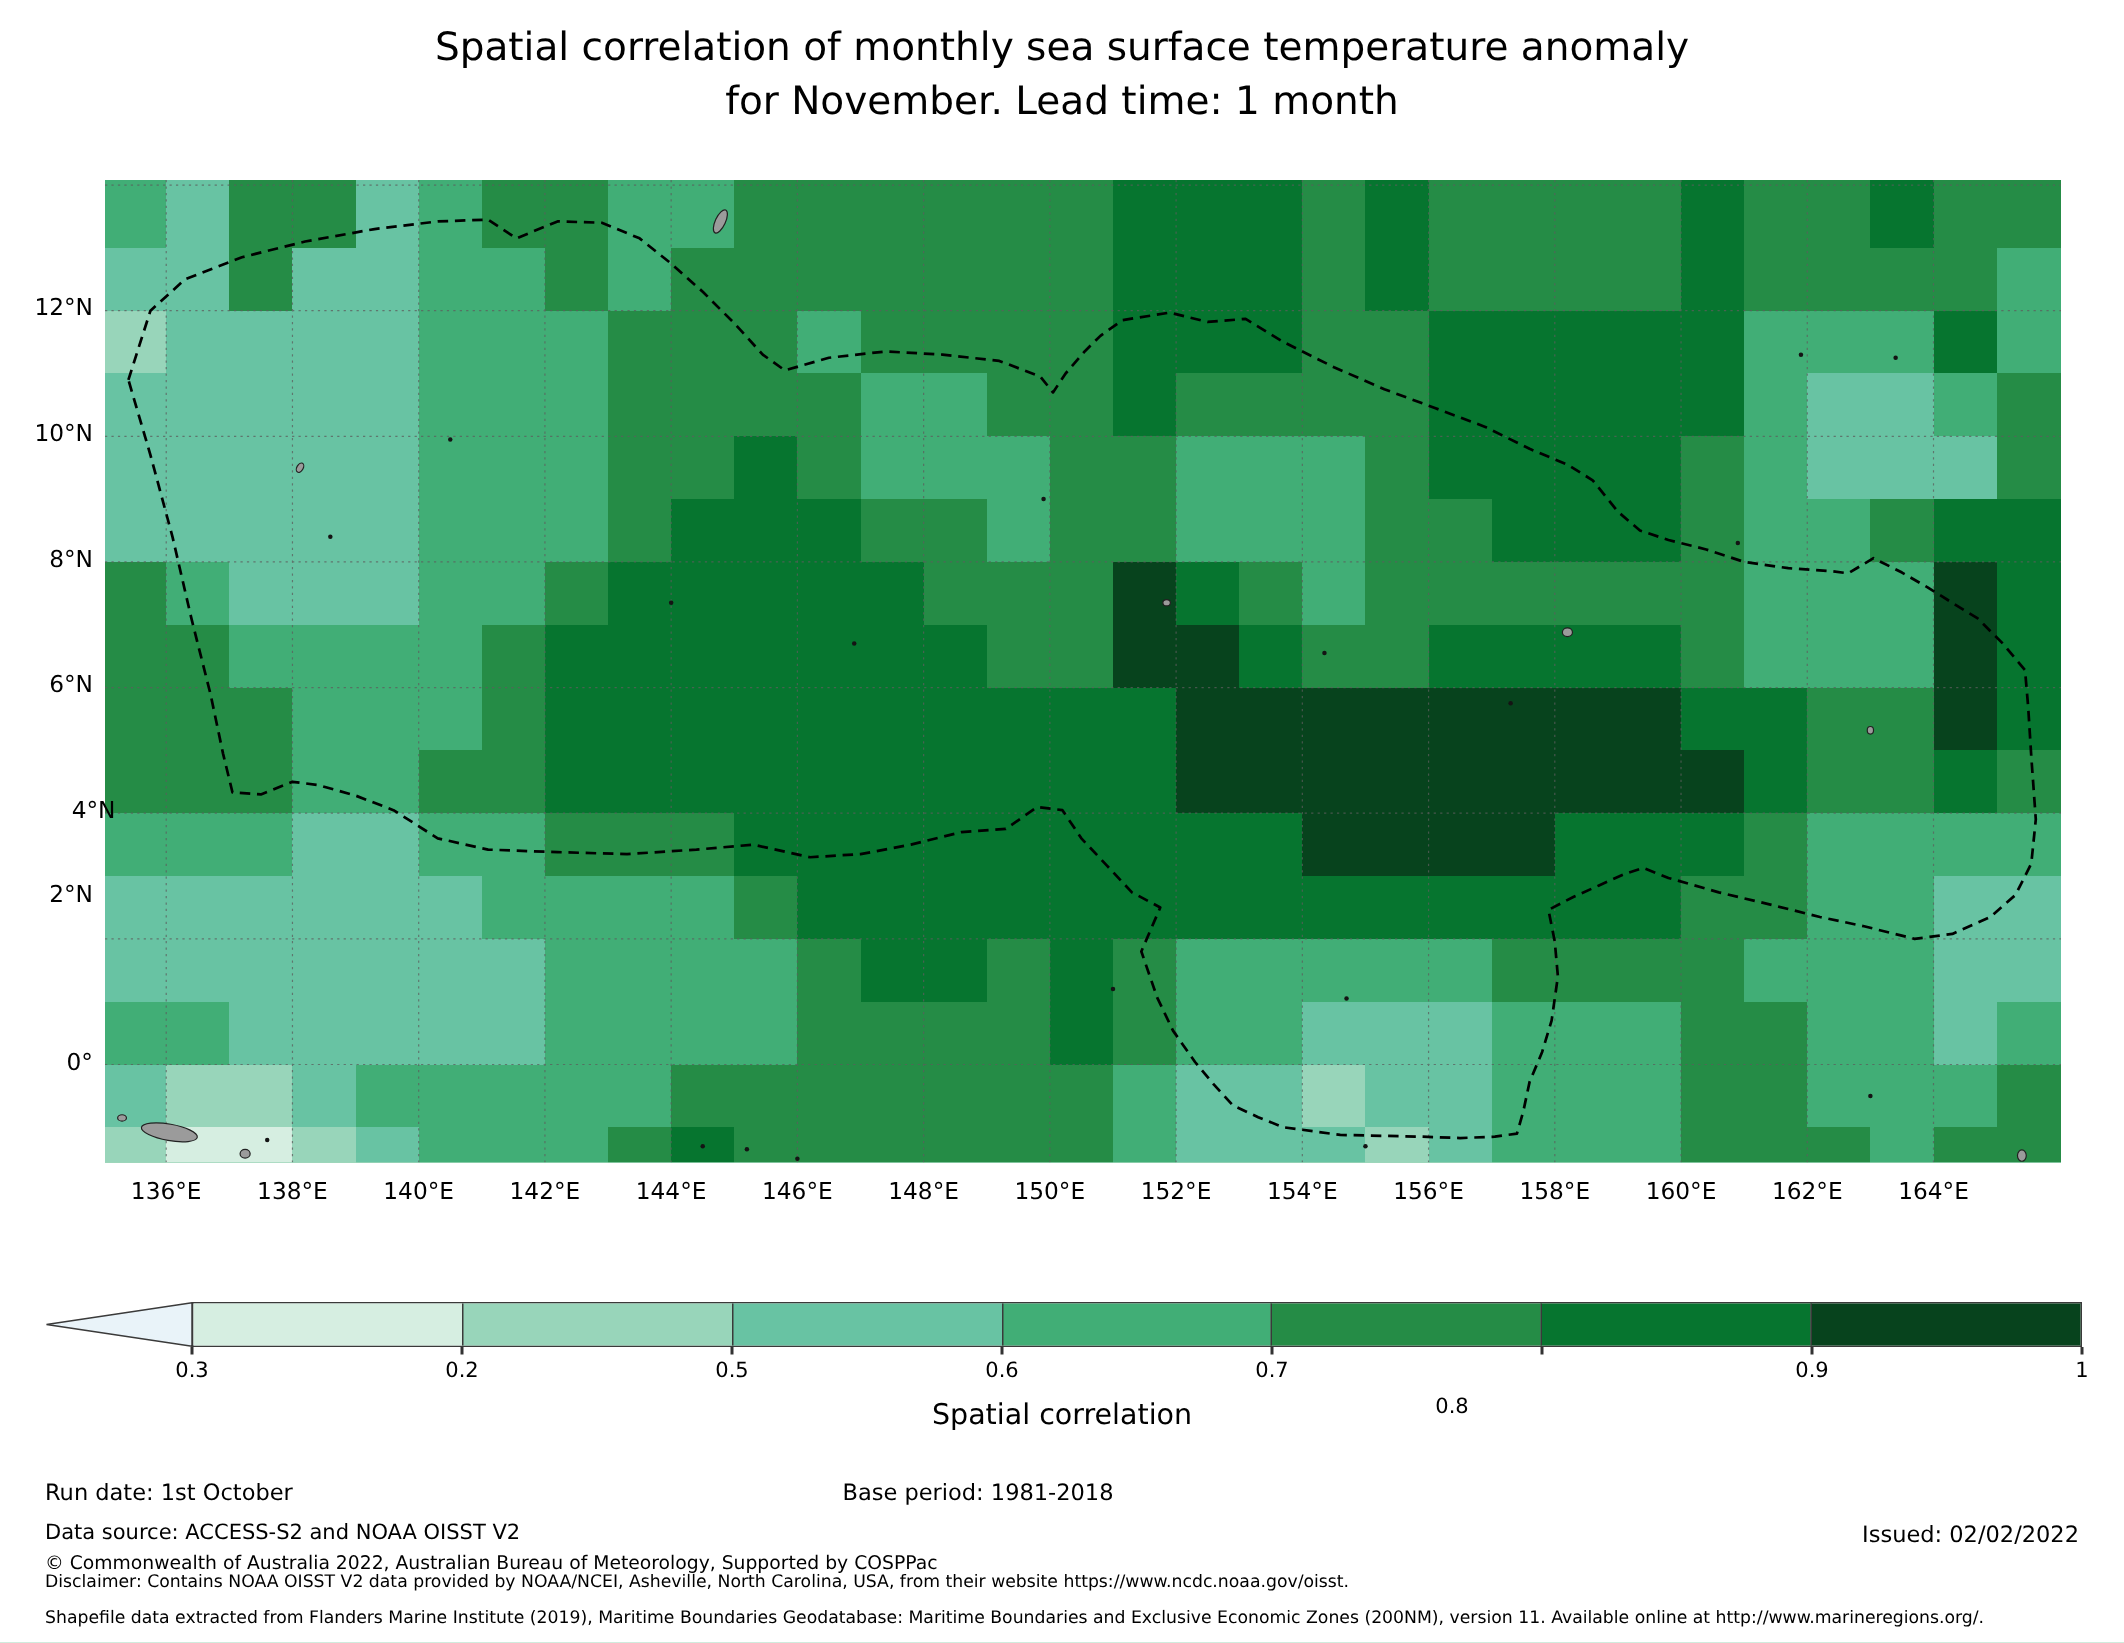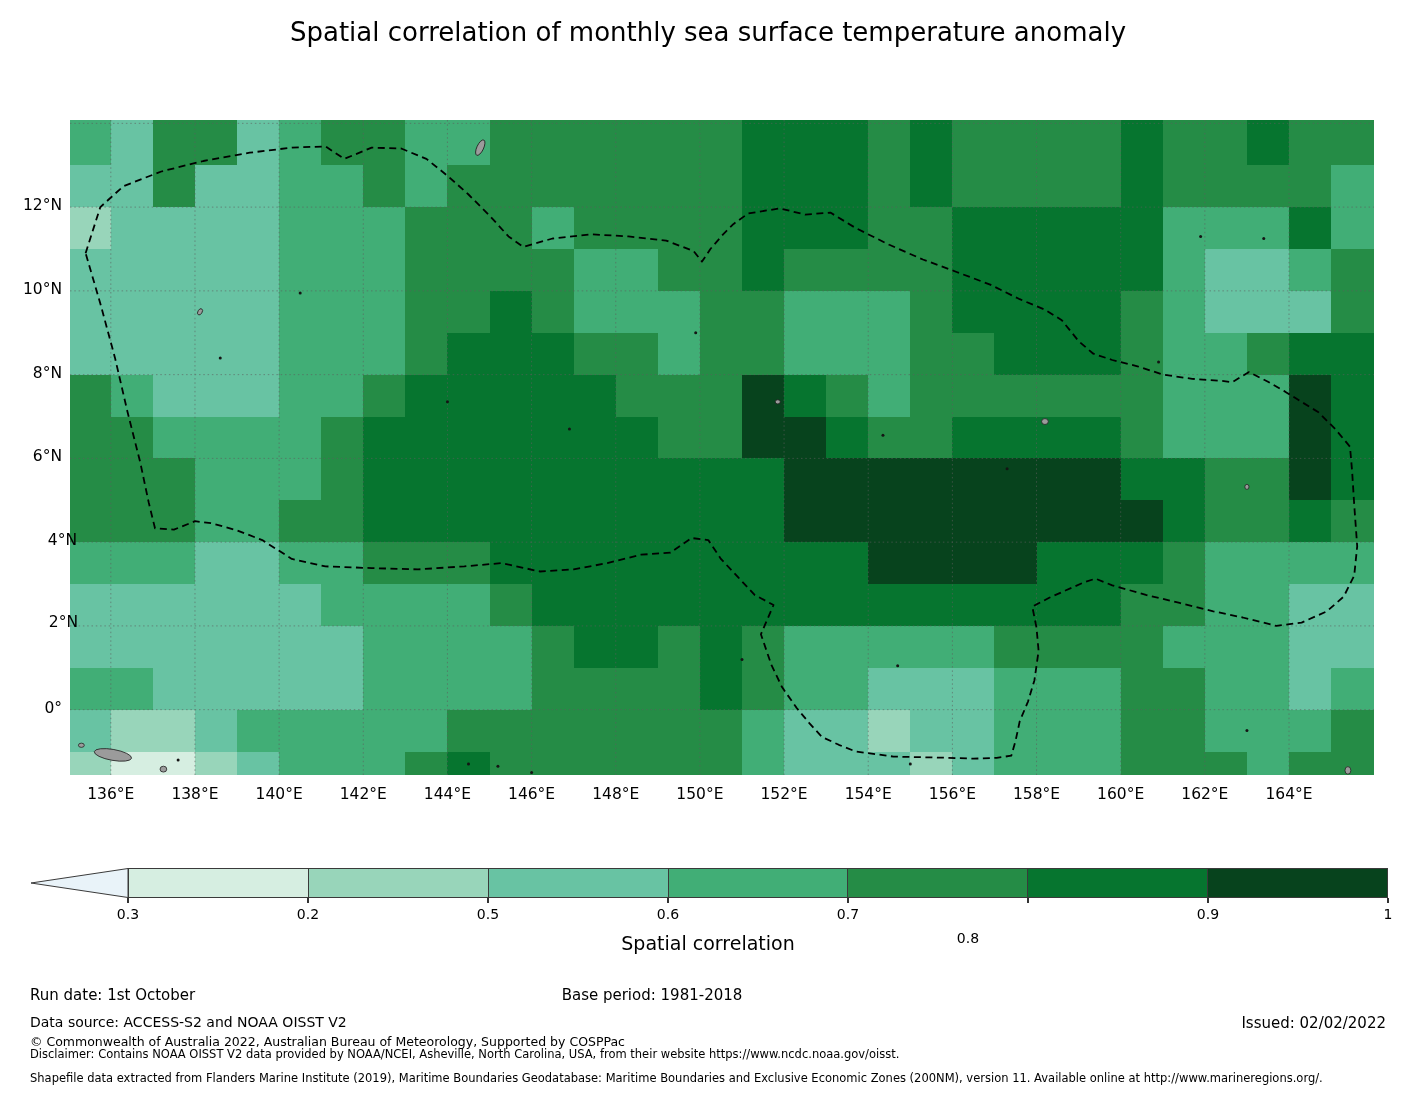--- a/index.html
+++ b/index.html
@@ -22,20 +22,21 @@
   #footer-datasource{top:1014px;left:30px;font-size:14px;}
   #footer-copyright{top:1034px;left:30px;font-size:12.5px;}
   #footer-disclaimer{top:1047px;left:30px;font-size:11.5px;}
   #footer-shapefile{top:1071px;left:30px;font-size:11.5px;}
 </style>
 </head>
 <body>
 
 <div class="abs" id="title-block">
   <div>Spatial correlation of monthly sea surface temperature anomaly</div>
+  <div>for November. Lead time: 1 month</div>
 </div>
 
 <div class="abs" id="map-wrap">
     <svg width="1304" height="655">
       <g shape-rendering="crispEdges">
         <rect x="0" y="0" width="40.815747015166124" height="45.230179028132994" fill="#41ae76"></rect>
         <rect x="40.815747015166124" y="0" width="42.07808970635688" height="45.230179028132994" fill="#68c3a3"></rect>
         <rect x="82.893836721523" y="0" width="42.07808970635688" height="45.230179028132994" fill="#258c46"></rect>
         <rect x="124.97192642787988" y="0" width="42.07808970635688" height="45.230179028132994" fill="#258c46"></rect>
         <rect x="167.05001613423676" y="0" width="42.07808970635688" height="45.230179028132994" fill="#68c3a3"></rect>
@@ -585,21 +586,21 @@
       <circle cx="108.14069054533688" cy="639.923273657289" r="1.5" fill="#141414"></circle>
       <path d="M15.6 133.2L30.3 87.1L53.4 66.2L91.3 51.5L133.4 41.0L179.7 32.7L221.8 27.6L255.4 26.4L274.3 38.9L301.7 27.6L331.2 28.5L356.4 38.9L377.4 55.7L398.5 74.5L419.5 95.5L438.5 116.4L453.2 126.9L482.6 118.5L520.5 114.3L558.4 116.4L596.2 120.6L623.6 131.1L632.0 141.6L640.4 129.0L653.1 114.3L663.6 103.9L678.3 93.4L709.9 88.4L735.1 94.6L760.4 92.6L785.6 108.0L819.3 124.8L852.9 139.5L886.6 152.0L920.2 164.6L949.7 179.2L974.9 189.7L991.8 200.2L1008.6 221.1L1023.3 233.7L1042.3 240.0L1067.5 246.3L1092.8 254.6L1122.2 258.8L1151.7 260.9L1162.2 262.2L1179.0 252.1L1198.0 261.7L1214.8 271.4L1231.6 281.9L1248.5 292.3L1265.3 309.1L1280.0 326.7L1282.1 351.0L1284.2 384.5L1287.2 426.3L1284.2 455.7L1273.7 476.6L1256.9 491.3L1231.6 502.6L1206.4 505.9L1172.7 497.5L1143.3 491.3L1109.6 482.9L1075.9 474.9L1042.3 465.3L1025.4 458.6L1012.8 462.8L996.0 470.3L979.2 477.8L962.3 486.6L966.5 507.6L968.6 531.0L964.4 560.4L958.1 581.3L949.7 601.4L945.5 621.1L941.3 635.7L926.6 637.8L903.4 638.7L878.2 637.8L823.5 636.6L785.6 631.5L768.8 624.8L751.9 616.9L739.3 603.1L726.7 588.0L712.0 567.1L701.4 544.9L690.9 514.3L703.5 485.0L684.6 474.9L667.8 456.9L650.9 438.9L638.3 420.1L621.5 418.0L600.5 432.6L571.0 434.7L537.3 443.1L503.7 449.4L470.0 451.5L432.1 443.1L394.3 446.4L348.0 449.4L301.7 448.1L255.4 446.4L221.8 438.9L192.3 420.1L167.1 410.4L141.8 403.3L125.0 401.2L103.9 409.6L85.0 408.3L78.7 382.4L70.3 342.6L57.6 292.3L45.0 237.9L30.3 183.4L15.6 133.2" fill="none" stroke="#000" stroke-width="1.8" stroke-dasharray="7 4.5" stroke-linejoin="round"></path>
     </svg>
   </div>
 <div class="abs" id="y-axis">
     <div class="abs ytick" style="top: 196.11px;">12°N</div>
     <div class="abs ytick" style="top: 279.87px;">10°N</div>
     <div class="abs ytick" style="top: 363.629px;">8°N</div>
     <div class="abs ytick" style="top: 447.389px;">6°N</div>
     <div class="abs ytick" style="top: 531.148px; padding-left: 15px;">4°N</div>
-    <div class="abs ytick" style="top: 613px; padding-left: 16px;">2°N</div>
+    <div class="abs ytick" style="top: 587px;">2°N</div>
     <div class="abs ytick" style="top: 698.668px;">0°</div>
   </div>
 <div class="abs" id="x-axis">
     <div class="abs xtick" style="left: 75.8157px;">136°E</div>
     <div class="abs xtick" style="left: 159.972px;">138°E</div>
     <div class="abs xtick" style="left: 244.128px;">140°E</div>
     <div class="abs xtick" style="left: 328.284px;">142°E</div>
     <div class="abs xtick" style="left: 412.44px;">144°E</div>
     <div class="abs xtick" style="left: 496.597px;">146°E</div>
     <div class="abs xtick" style="left: 580.753px;">148°E</div>

